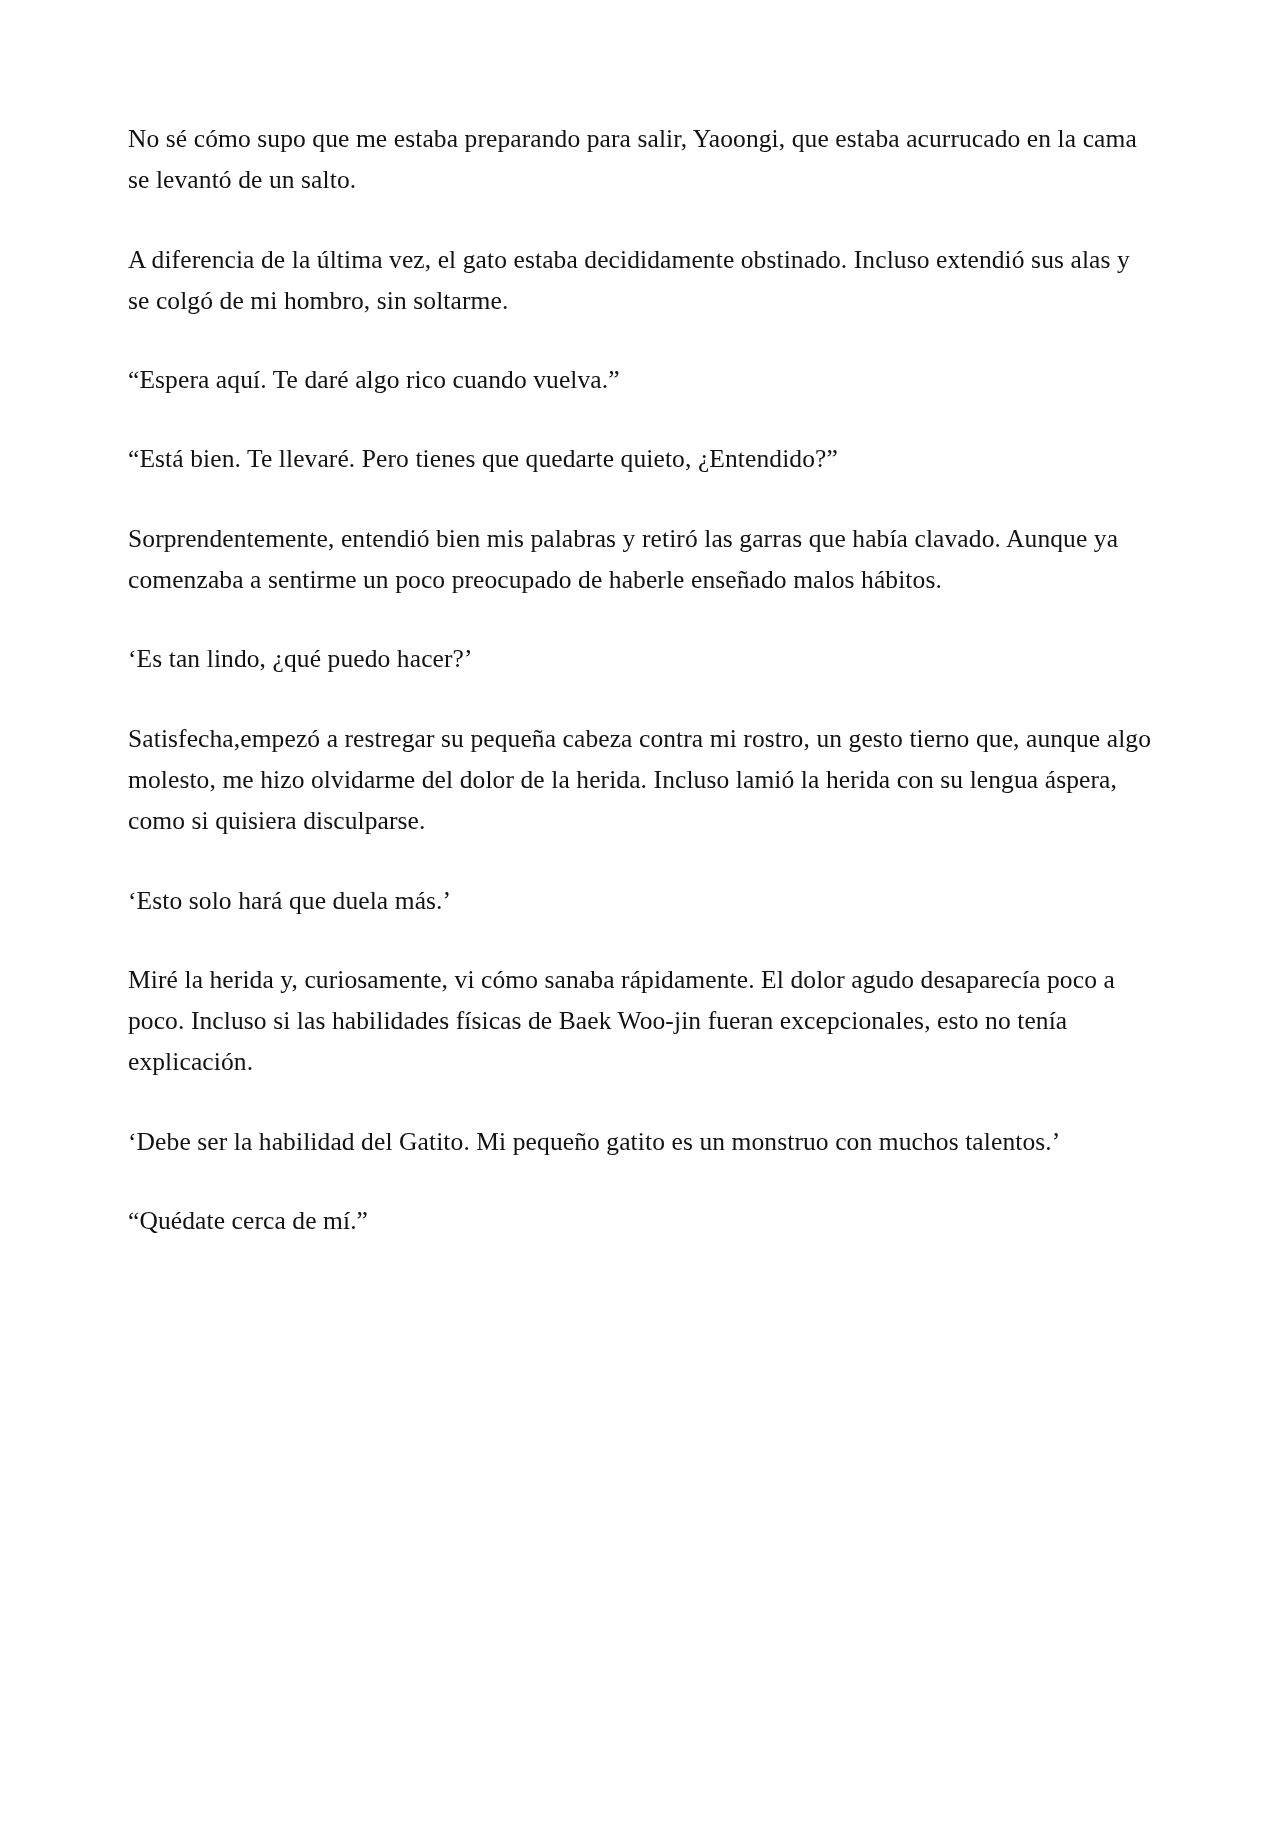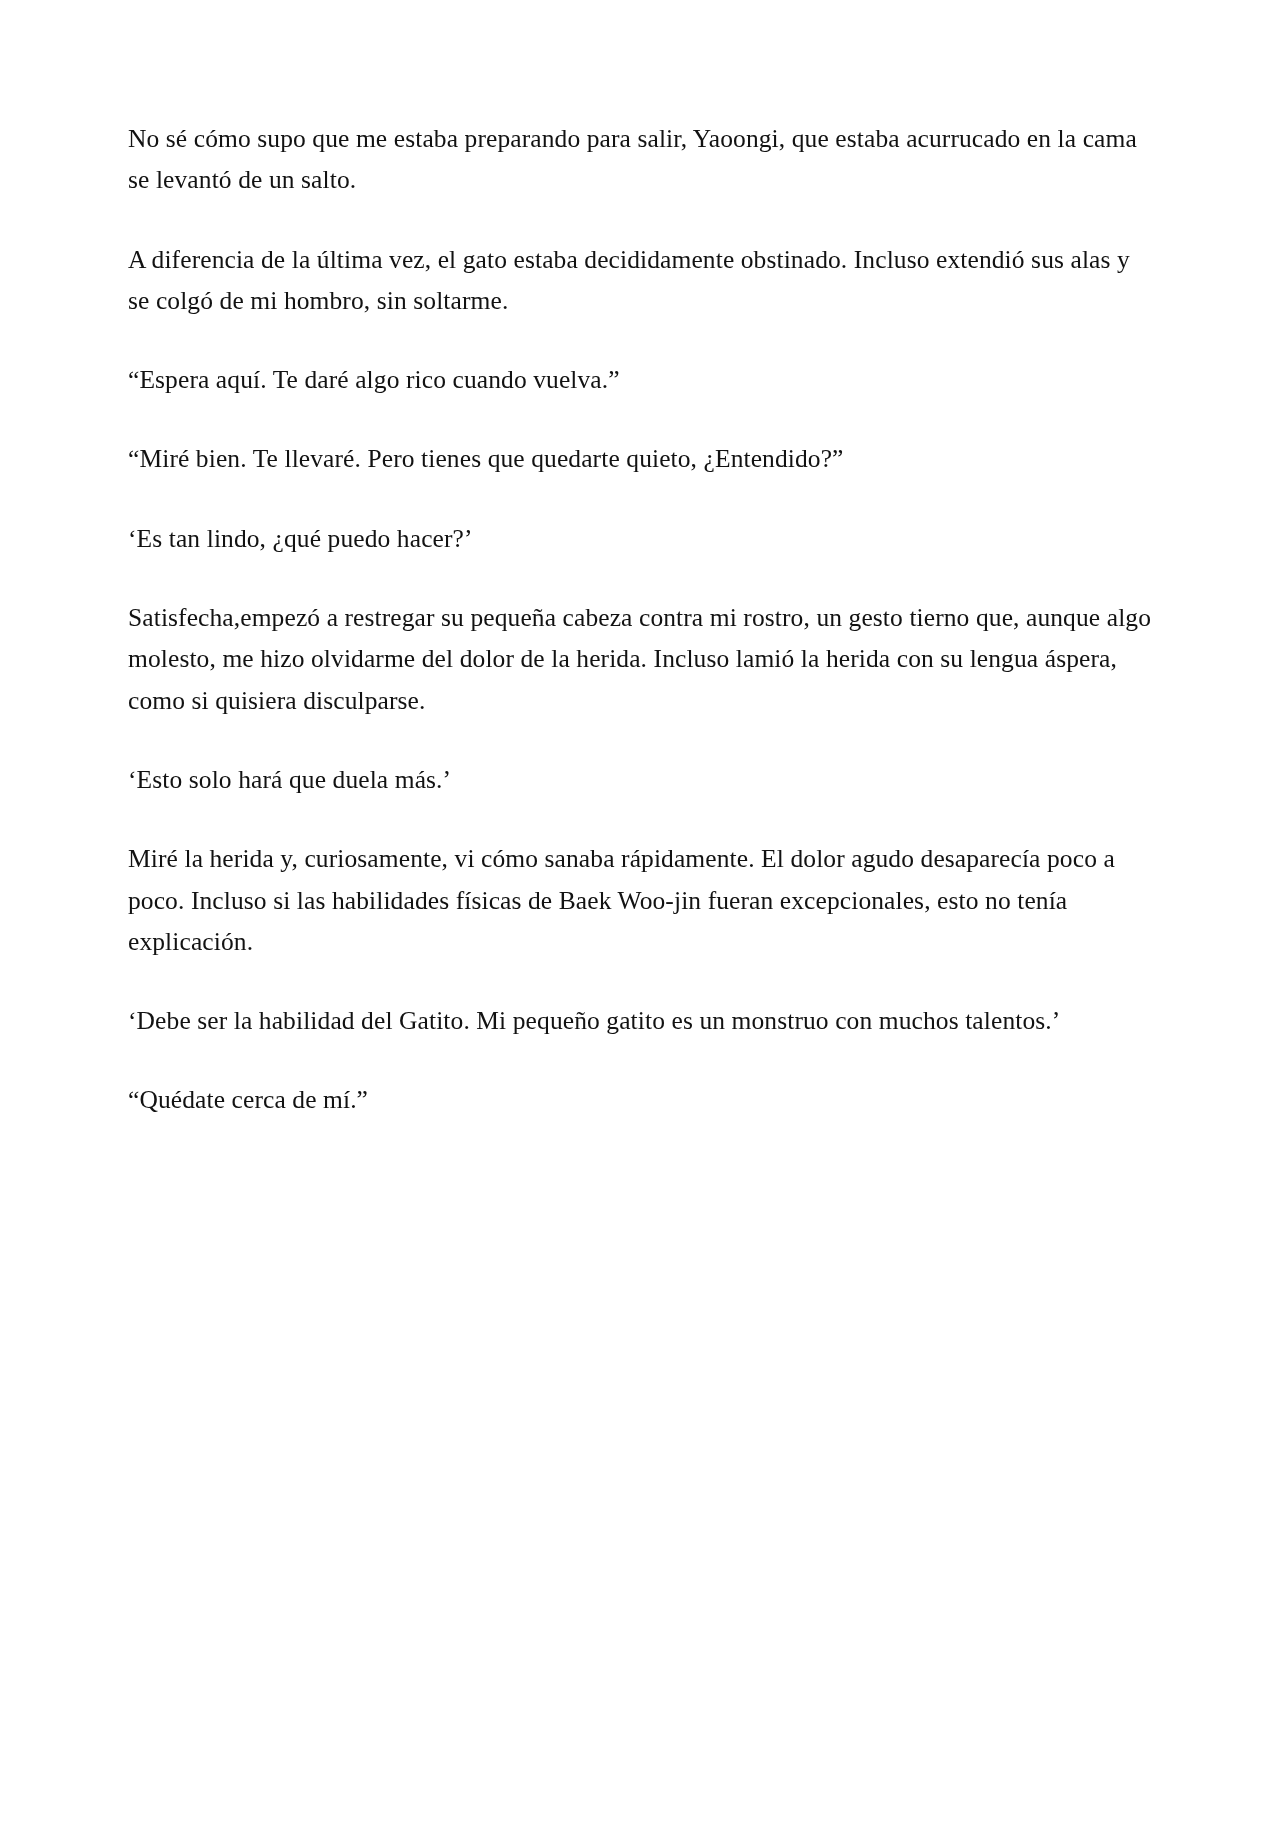--- a/index.html
+++ b/index.html
@@ -38,21 +38,22 @@
   }
 </style>
 </head>
 <body>
 
 <div class="page">
   <div class="doc-body">
     <p class="para">No sé cómo supo que me estaba preparando para salir, Yaoongi, que estaba acurrucado en la cama se levantó de un salto.</p>
     <p class="para">A diferencia de la última vez, el gato estaba decididamente obstinado. Incluso extendió sus alas y se colgó de mi hombro, sin soltarme.</p>
     <p class="para">“Espera aquí. Te daré algo rico cuando vuelva.”</p>
-    <p class="para">“Miré bien. Te llevaré. Pero tienes que quedarte quieto, ¿Entendido?”</p>
+    <p class="para">“Está bien. Te llevaré. Pero tienes que quedarte quieto, ¿Entendido?”</p>
+    <p class="para">Sorprendentemente, entendió bien mis palabras y retiró las garras que había clavado. Aunque ya comenzaba a sentirme un poco preocupado de haberle enseñado malos hábitos.</p>
     <p class="para">‘Es tan lindo, ¿qué puedo hacer?’</p>
     <p class="para">Satisfecha,empezó a restregar su pequeña cabeza contra mi rostro, un gesto tierno que, aunque algo molesto, me hizo olvidarme del dolor de la herida. Incluso lamió la herida con su lengua áspera, como si quisiera disculparse.</p>
     <p class="para">‘Esto solo hará que duela más.’</p>
     <p class="para">Miré la herida y, curiosamente, vi cómo sanaba rápidamente. El dolor agudo desaparecía poco a poco. Incluso si las habilidades físicas de Baek Woo-jin fueran excepcionales, esto no tenía explicación.</p>
     <p class="para">‘Debe ser la habilidad del Gatito. Mi pequeño gatito es un monstruo con muchos talentos.’</p>
     <p class="para">“Quédate cerca de mí.”</p>
   </div>
 </div>
 
 </body></html>

